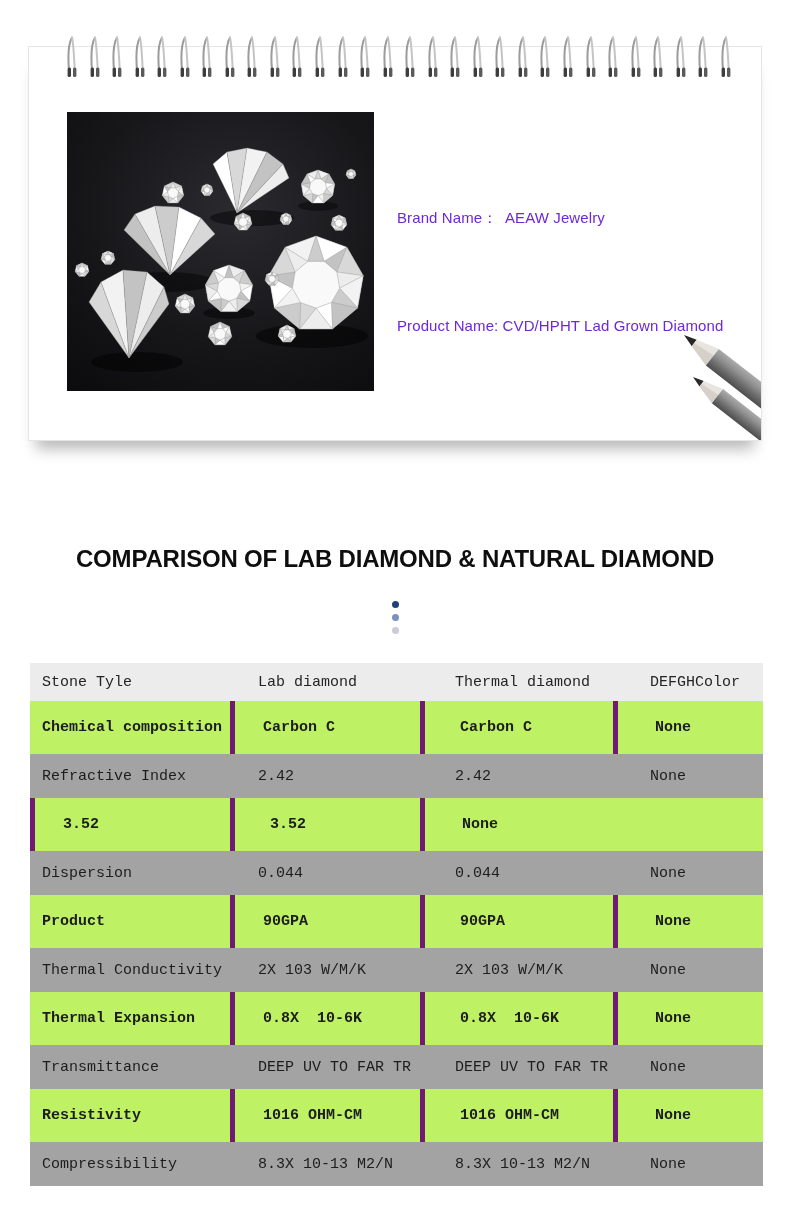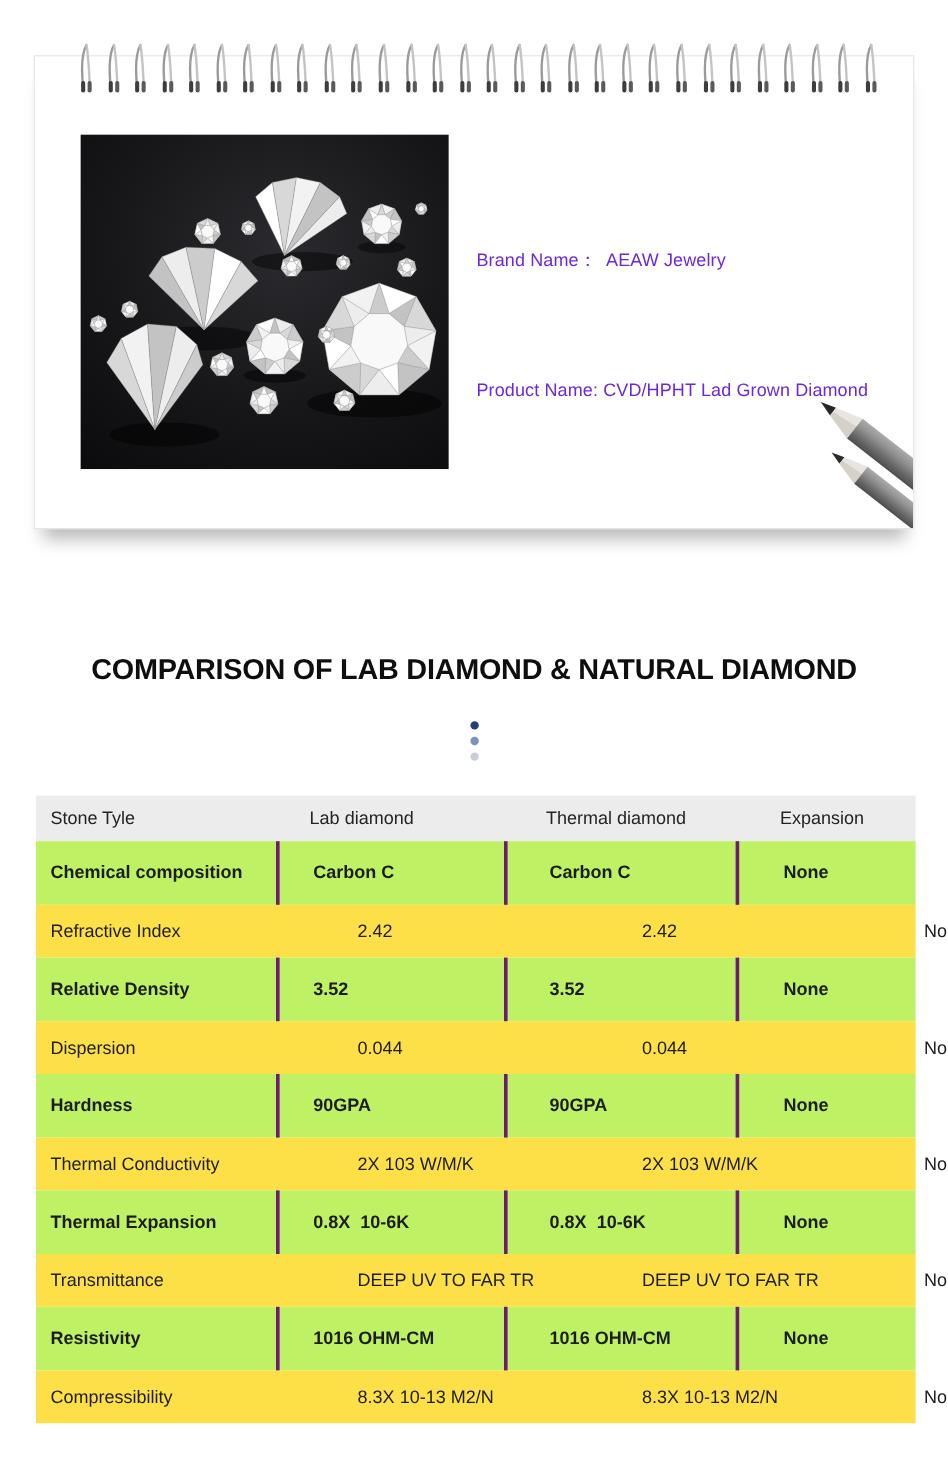--- a/index.html
+++ b/index.html
@@ -19,31 +19,31 @@
   .pencils{position:absolute;left:0;top:0;}
 
   
   .title{position:absolute;top:545px;left:0;width:100%;text-align:center;font-weight:700;
          font-size:24px;color:#0e0e0e;letter-spacing:-0.2px;white-space:nowrap;}
   .dots{position:absolute;top:601px;left:0;width:100%;display:flex;flex-direction:column;
         align-items:center;gap:6px;}
   .dots span{width:7px;height:7px;border-radius:50%;display:block;}
 
   
-  .table{position:absolute;left:30px;top:663px;width:733px;font-size:15px;color:#1d1d1d;}
+  .table{position:absolute;left:30px;top:663px;width:733px;font-size:15px;color:#1d1d1d;font-family:Liberation Mono, monospace;}
   .trow{display:grid;grid-template-columns:200px 190px 193px 150px;align-items:center;}
   .trow.header{height:38px;background:#ececec;font-weight:400;color:#242424;}
   .trow.white{height:53px;background:#bef264;font-weight:700;}
-  .trow.gray{height:44px;background:#fde047;font-weight:400;gap:40px;}
+  .trow.gray{height:44px;background:#a3a3a3;font-weight:400;}
   .cell{white-space:pre;}
   .cell.c0{padding-left:12px;}
   .cell.c1{padding-left:28px;}
   .cell.c2{padding-left:35px;}
   .cell.c3{padding-left:37px;}
-  .trow.white .cell{border-left:3px solid #701a75;height:100%;display:flex;align-items:center;}
+  .trow.white .cell{border-left:5px solid #701a75;height:100%;display:flex;align-items:center;}
   .trow.white .cell.c0{border-left:none;}
 </style>
 </head>
 <body>
 
 <div class="page">
 
   <div class="card">
     <div class="card-clip">
       <svg class="photo" viewBox="0 0 307 279" preserveAspectRatio="none">
@@ -550,48 +550,47 @@
       <span style="background: rgb(36, 64, 124);"></span>
       <span style="background: rgb(125, 144, 191);"></span>
       <span style="background: rgb(201, 205, 217);"></span>
     </div>
 
   <div class="table">
       <div class="trow header">
         <div class="cell c0">Stone Tyle</div>
         <div class="cell c1">Lab diamond</div>
         <div class="cell c2">Thermal diamond</div>
-        <div class="cell c3">Expansion</div>
+        <div class="cell c3">DEFGHColor</div>
       </div>
       <div class="trow white">
         <div class="cell c0">Chemical composition</div>
         <div class="cell c1">Carbon C</div>
         <div class="cell c2">Carbon C</div>
         <div class="cell c3">None</div>
       </div>
       <div class="trow gray">
         <div class="cell c0">Refractive Index</div>
         <div class="cell c1">2.42</div>
         <div class="cell c2">2.42</div>
         <div class="cell c3">None</div>
       </div>
       <div class="trow white">
-        <div class="cell c0">Relative Density</div>
         <div class="cell c1">3.52</div>
         <div class="cell c2">3.52</div>
         <div class="cell c3">None</div>
       </div>
       <div class="trow gray">
         <div class="cell c0">Dispersion</div>
         <div class="cell c1">0.044</div>
         <div class="cell c2">0.044</div>
         <div class="cell c3">None</div>
       </div>
       <div class="trow white">
-        <div class="cell c0">Hardness</div>
+        <div class="cell c0">Product</div>
         <div class="cell c1">90GPA</div>
         <div class="cell c2">90GPA</div>
         <div class="cell c3">None</div>
       </div>
       <div class="trow gray">
         <div class="cell c0">Thermal Conductivity</div>
         <div class="cell c1">2X 103 W/M/K</div>
         <div class="cell c2">2X 103 W/M/K</div>
         <div class="cell c3">None</div>
       </div>

